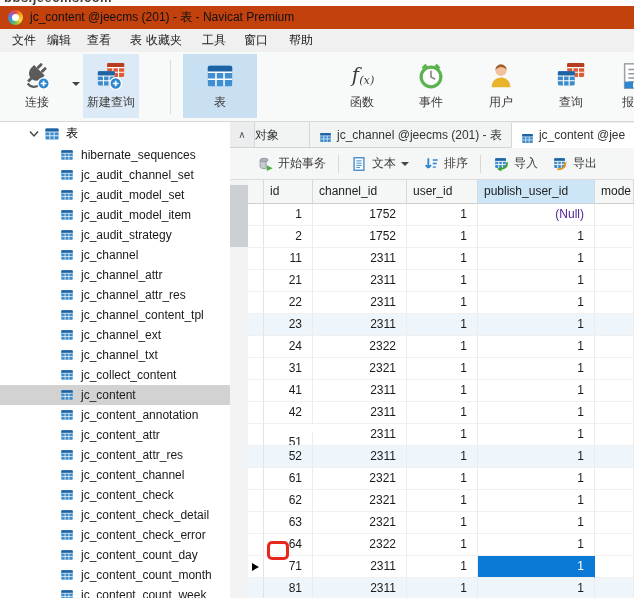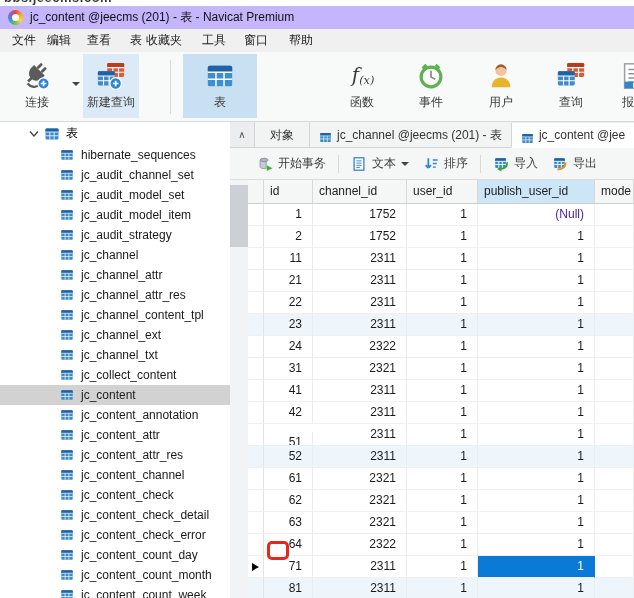--- a/index.html
+++ b/index.html
@@ -4,21 +4,21 @@
 <style>
   html,body{margin:0;padding:0;width:634px;height:598px;overflow:hidden;
     font-family:"Liberation Sans","DejaVu Sans",sans-serif;font-size:12px;background:#fff;}
   .screen{position:relative;width:634px;height:598px;overflow:hidden;background:#fff;}
 
   
   .bgstrip{position:absolute;left:0;top:0;width:100%;height:6px;overflow:hidden;background:#fdfdfd;}
   .bgtext{position:absolute;left:4px;top:-10px;font-weight:bold;color:#3c3c3c;font-size:13px;letter-spacing:.5px;}
 
   
-  .titlebar{position:absolute;left:0;top:6px;width:100%;height:23px;background:#c4b5fd;
+  .titlebar{position:absolute;left:0;top:6px;width:100%;height:23px;background:#c2410c;
     display:flex;align-items:center;padding-left:8px;box-sizing:border-box;}
   .navlogo{width:15px;height:15px;border-radius:50%;margin-right:7px;position:relative;
     background:conic-gradient(#e8483f,#f5a623,#ffd93b,#7bc144,#2a9fd8,#8a5fd0,#e8483f);}
   .navlogo::after{content:"";position:absolute;inset:4px;background:#fff;border-radius:50%;}
   .wtitle{color:#111;}
 
   
   .menubar{position:absolute;left:0;top:29px;width:100%;height:23px;background:#f0f0f0;}
   .menuitem{position:absolute;top:0;line-height:23px;color:#1a1a1a;padding:0 2px;cursor:default;}
 
@@ -49,21 +49,21 @@
   
   .main{position:absolute;left:230px;top:122px;right:0;bottom:0;}
   .tabstrip{position:absolute;left:0;top:0;right:0;height:26px;background:#ebedee;border-bottom:1px solid #d3d3d3;
     display:flex;align-items:flex-end;box-sizing:border-box;}
   .collapse{align-self:center;width:16px;height:16px;margin:0 4px 0 4px;color:#555;font-size:10px;line-height:16px;text-align:center;}
   .tab{height:25px;line-height:24px;display:flex;align-items:center;padding:0 9px;background:#f2f3f3;
     border-left:1px solid #d6d6d6;color:#333;white-space:nowrap;cursor:default;box-sizing:border-box;overflow:hidden;}
   .tab:last-child{flex:1;}
   .tab.active{background:#fff;margin-bottom:-1px;border-bottom:1px solid #fff;}
   .tab .tabicon{width:13px;height:13px;margin-right:5px;flex:none;}
-  .tab.first{justify-content:center;width:55px;padding:0;}
+  .tab.first{justify-content:flex-start;width:55px;padding:0;}
 
   
   .gridtoolbar{position:absolute;left:0;top:26px;right:0;height:32px;background:#f5f6f6;border-bottom:1px solid #dcdcdc;
     display:flex;align-items:center;padding-left:20px;box-sizing:border-box;}
   .gbtn{display:flex;align-items:center;gap:5px;padding:0 7px;height:26px;color:#3a3a3a;white-space:nowrap;cursor:default;}
   .gbtn .gicon{width:16px;height:16px;}
   .gsep{width:1px;height:18px;background:#d8d8d8;margin:0 5px;}
 
   
   .gridwrap{position:absolute;left:18px;top:58px;right:0;bottom:0;overflow:hidden;background:#fff;}

